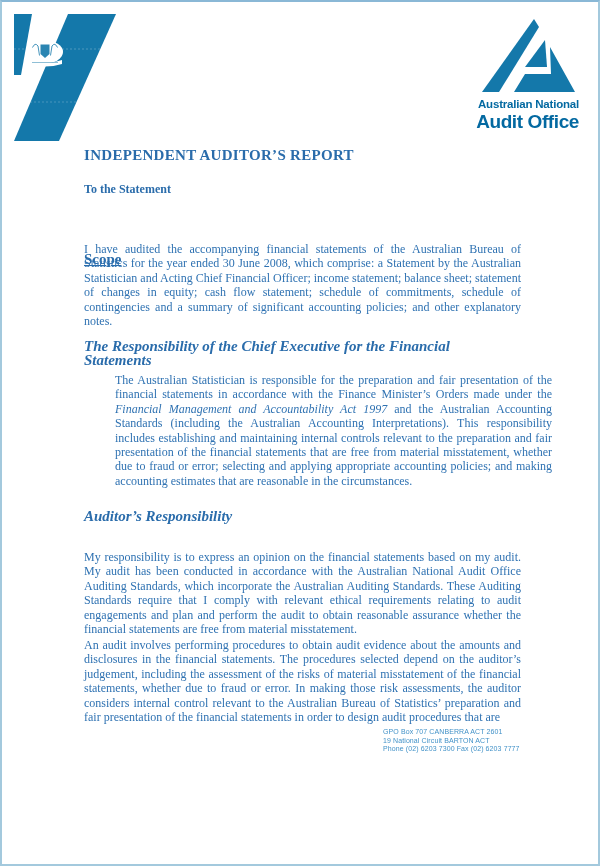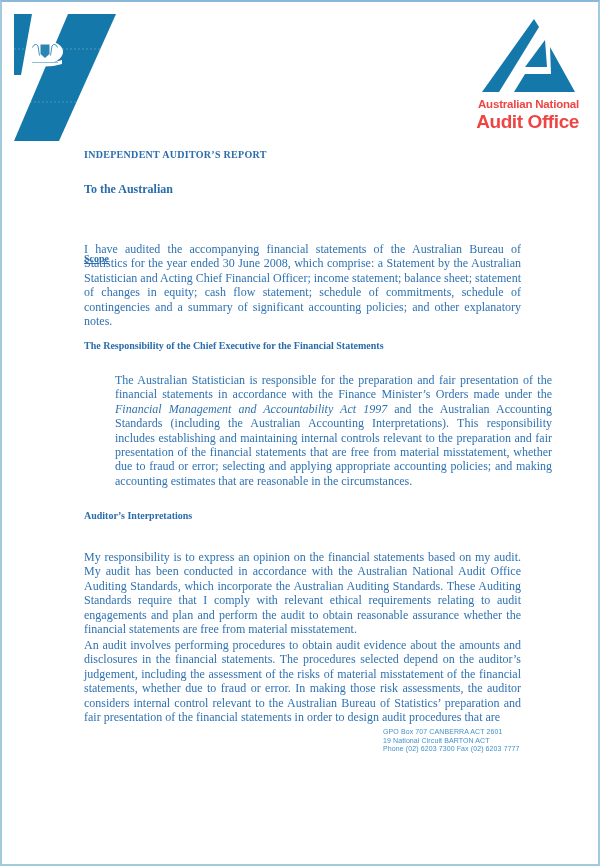--- a/index.html
+++ b/index.html
@@ -27,23 +27,23 @@
   .org-line1{font-size:11.5px;letter-spacing:-0.2px;margin-bottom:1px;}
   .org-line2{font-size:19px;letter-spacing:-0.4px;}
   
   .blk{
     position:absolute;left:82px;width:437px;
     margin:0;
     font-size:12px;line-height:14.4px;
     text-align:justify;
   }
   .bold{font-weight:bold;}
-  .bold-italic{font-weight:bold;}
+  .bold-italic{font-weight:bold;font-style:italic;}
   .underline{text-decoration:underline;}
-  h1.blk,h2.blk,h3.blk{font-size:10px;text-align:left;}
+  h1.blk,h2.blk,h3.blk{font-size:15px;text-align:left;}
   .title{top:146px;letter-spacing:0.3px;}
   .salutation{top:180px;}
   .scope-heading{top:212px;}
   .para1{top:240px;}
   .resp-heading{top:337px;}
   .para2{top:371px;margin-left:31px;}
   .auditor-heading{top:507px;}
   .para3{top:548px;}
   .para4{top:636px;}
   
@@ -76,38 +76,38 @@
       <line x1="30" y1="60.5" x2="56" y2="60.5" stroke="#1478aa" stroke-width="0.8" opacity="0.6"></line>
     </g>
   </svg>
 
   <svg class="anao-triangle-svg" width="100" height="80" viewBox="0 0 100 80">
     <polygon points="56,5 61,13 21,78 4,78" fill="#1478aa"></polygon>
     <polygon points="67,26 47,53 69,53" fill="#1478aa"></polygon>
     <polygon points="72,33 97,78 36,78 47,60 73,60" fill="#1478aa"></polygon>
   </svg>
 
-  <div class="anao-wordmark" style="color:#ef4444;">
+  <div class="anao-wordmark" style="color:#0369a1;">
     <div class="org-line1">Australian National</div>
     <div class="org-line2">Audit Office</div>
   </div>
 
   <h1 class="blk title bold" style="color:#2a6cab;">INDEPENDENT AUDITOR’S REPORT</h1>
 
-  <p class="blk salutation bold" style="color:#2a6cab;">To the Australian</p>
+  <p class="blk salutation bold" style="color:#2a6cab;">To the Statement</p>
 
   <h2 class="blk scope-heading bold underline" style="color:#2a6cab;margin-top:38px;">Scope</h2>
 
   <p class="blk para1" style="color:#2f72b2;">I have audited the accompanying financial statements of the Australian Bureau of Statistics for the year ended 30 June 2008, which comprise: a Statement by the Australian Statistician and Acting Chief Financial Officer; income statement; balance sheet; statement of changes in equity; cash flow statement; schedule of commitments, schedule of contingencies and a summary of significant accounting policies; and other explanatory notes.</p>
 
   <h3 class="blk resp-heading bold-italic" style="color:#2a6cab;">The Responsibility of the Chief Executive for the Financial Statements</h3>
 
   <p class="blk para2" style="color:#2f72b2;"><span>The Australian Statistician is responsible for the preparation and fair presentation of the financial statements in accordance with the Finance Minister’s Orders made under the </span><i>Financial Management and Accountability Act 1997</i><span> and the Australian Accounting Standards (including the Australian Accounting Interpretations). This responsibility includes establishing and maintaining internal controls relevant to the preparation and fair presentation of the financial statements that are free from material misstatement, whether due to fraud or error; selecting and applying appropriate accounting policies; and making accounting estimates that are reasonable in the circumstances.</span></p>
 
-  <h3 class="blk auditor-heading bold-italic" style="color:#2a6cab;">Auditor’s Interpretations</h3>
+  <h3 class="blk auditor-heading bold-italic" style="color:#2a6cab;">Auditor’s Responsibility</h3>
 
   <p class="blk para3" style="color:#2f72b2;">My responsibility is to express an opinion on the financial statements based on my audit. My audit has been conducted in accordance with the Australian National Audit Office Auditing Standards, which incorporate the Australian Auditing Standards. These Auditing Standards require that I comply with relevant ethical requirements relating to audit engagements and plan and perform the audit to obtain reasonable assurance whether the financial statements are free from material misstatement.</p>
 
   <p class="blk para4" style="color:#2f72b2;">An audit involves performing procedures to obtain audit evidence about the amounts and disclosures in the financial statements. The procedures selected depend on the auditor’s judgement, including the assessment of the risks of material misstatement of the financial statements, whether due to fraud or error. In making those risk assessments, the auditor considers internal control relevant to the Australian Bureau of Statistics’ preparation and fair presentation of the financial statements in order to design audit procedures that are</p>
 
   <address class="footer-address" style="color:#4292c8;">
     <div>GPO Box 707 CANBERRA  ACT  2601</div>
     <div>19 National Circuit BARTON  ACT</div>
     <div>Phone (02) 6203 7300   Fax (02) 6203 7777</div>
   </address>

